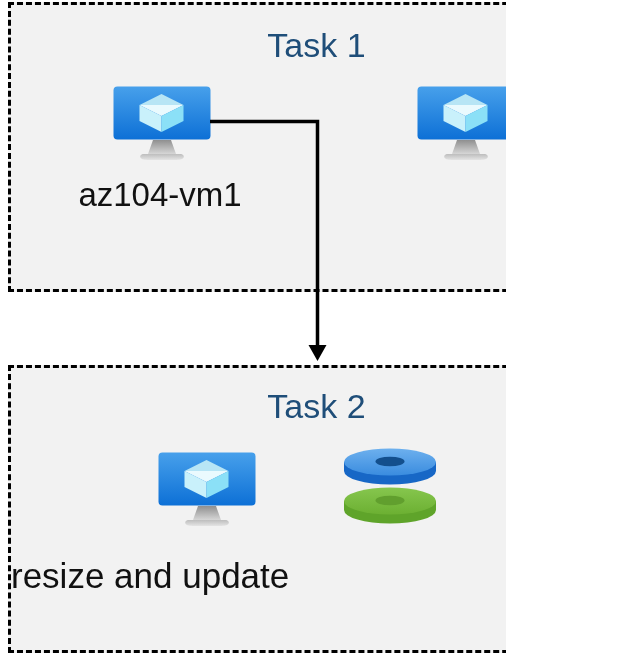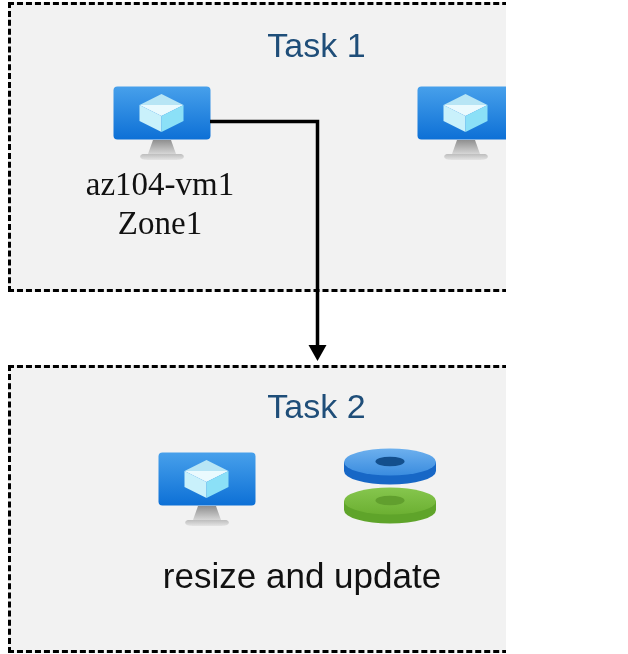--- a/index.html
+++ b/index.html
@@ -40,21 +40,21 @@
     font-size: 33px;
     line-height: 39px;
     color: #111111;
     white-space: nowrap;
   }
   .caption {
     position: absolute;
     top: 188px;
     left: 0;
     width: 582px;
-    text-align: center;
+    text-align: left;
     font-size: 35px;
     color: #111111;
   }
   .arrow-overlay {
     position: absolute;
     left: 0; top: 0;
     pointer-events: none;
   }
 </style>
 </head>
@@ -94,23 +94,22 @@
       <rect x="0.5" y="0.5" width="97" height="53" rx="4" fill="url(#g-screen)"></rect>
       <g>
         <polygon points="48.5,8 70.5,19 26.5,19" fill="#b7e5f5"></polygon>
         <polygon points="70.5,19 48.5,30 26.5,19" fill="#eafafe"></polygon>
         <polygon points="26.5,19 48.5,30 48.5,46 26.5,35" fill="#c9f1fb"></polygon>
         <polygon points="70.5,19 48.5,30 48.5,46 70.5,35" fill="#8be0f7"></polygon>
       </g>
       <path d="M40 54 L58 54 L63 68 L35 68 Z" fill="url(#g-neck)"></path>
       <path d="M31 68 L67 68 C70 68 71.5 70 70.5 71.8 C69.6 73.4 66 74 62 74 L36 74 C32 74 28.4 73.4 27.5 71.8 C26.5 70 28 68 31 68 Z" fill="url(#g-base)"></path>
     </svg>
-    <div class="vm-label" style="left:39px; top:160px;font-family:Liberation Serif, serif;">
+    <div class="vm-label" style="left:39px; top:170px;">
       <div>az104-vm1</div>
-      <div>Zone1</div>
     </div>
 
     <svg class="abs" style="left:406px; top:81px;" width="98" height="76" viewBox="0 0 98 76">
       <rect x="0.5" y="0.5" width="97" height="53" rx="4" fill="url(#g-screen)"></rect>
       <g>
         <polygon points="48.5,8 70.5,19 26.5,19" fill="#b7e5f5"></polygon>
         <polygon points="70.5,19 48.5,30 26.5,19" fill="#eafafe"></polygon>
         <polygon points="26.5,19 48.5,30 48.5,46 26.5,35" fill="#c9f1fb"></polygon>
         <polygon points="70.5,19 48.5,30 48.5,46 70.5,35" fill="#8be0f7"></polygon>
       </g>

